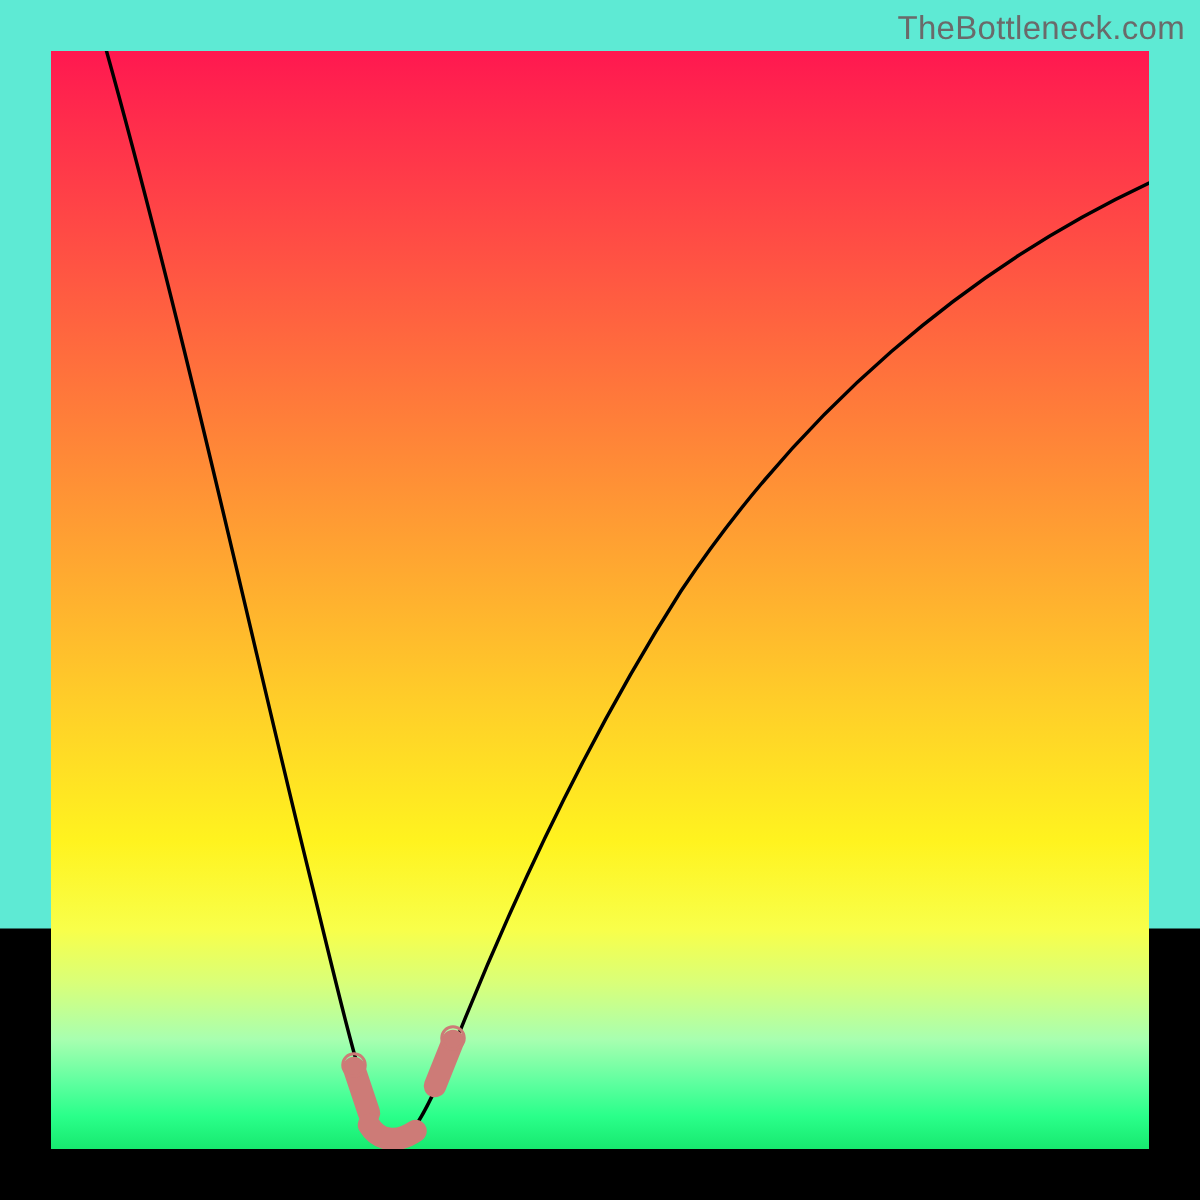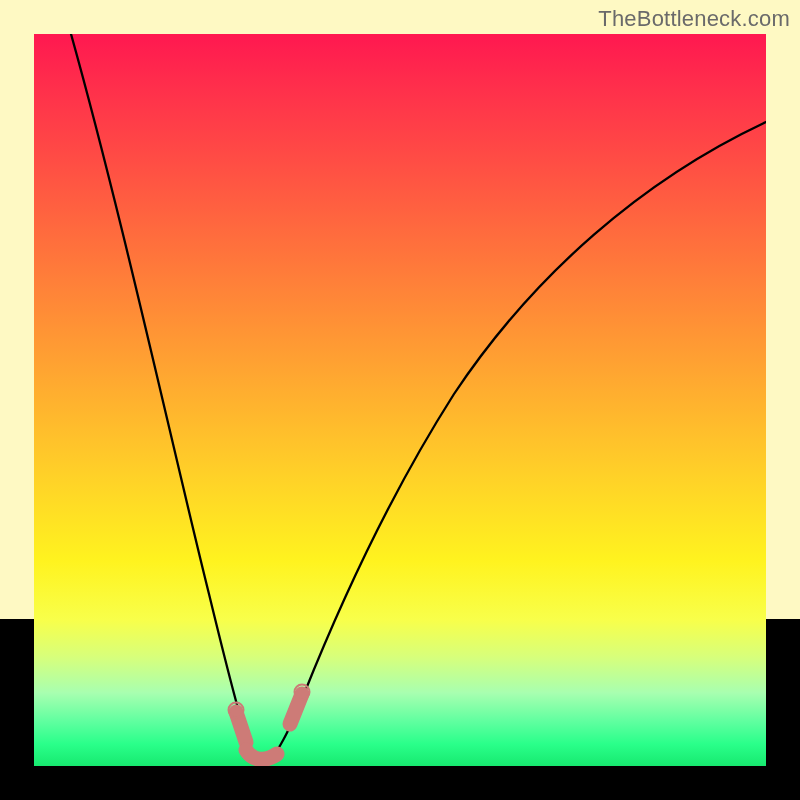--- a/index.html
+++ b/index.html
@@ -8,21 +8,21 @@
     width: 800px;
     height: 800px;
     overflow: hidden;
     background: #000;
     font-family: Arial, Helvetica, sans-serif;
   }
   .frame {
     position: relative;
     width: 800px;
     height: 619px;
-    background: #fef9c3;
+    background: #5eead4;
   }
   .plot-area {
     position: absolute;
     left: 34px;
     top: 34px;
     width: 732px;
     height: 732px;
     
     background: linear-gradient(
       to bottom,

